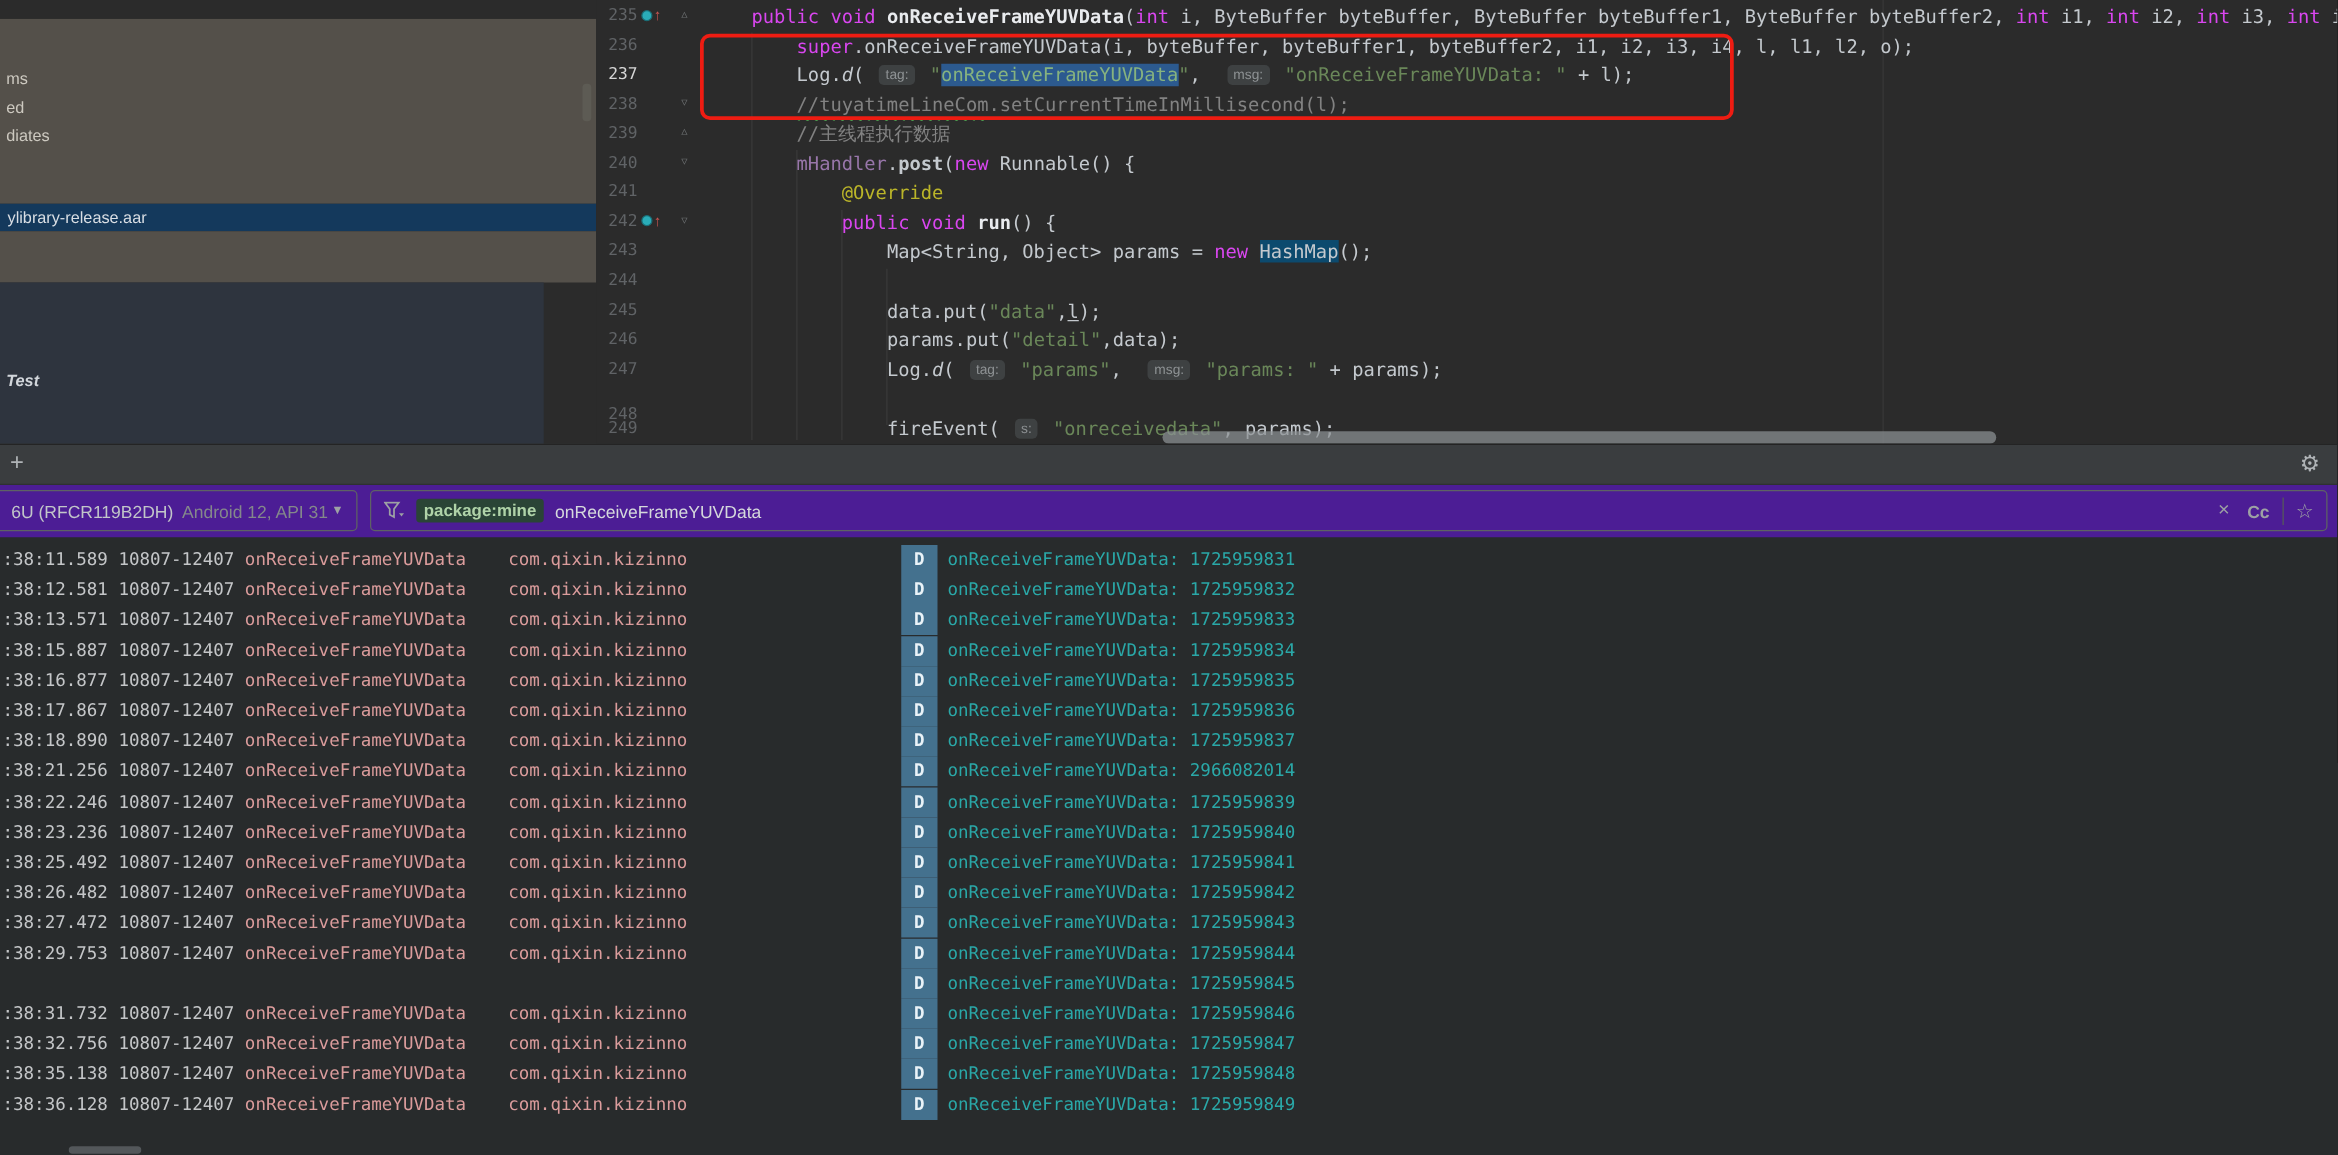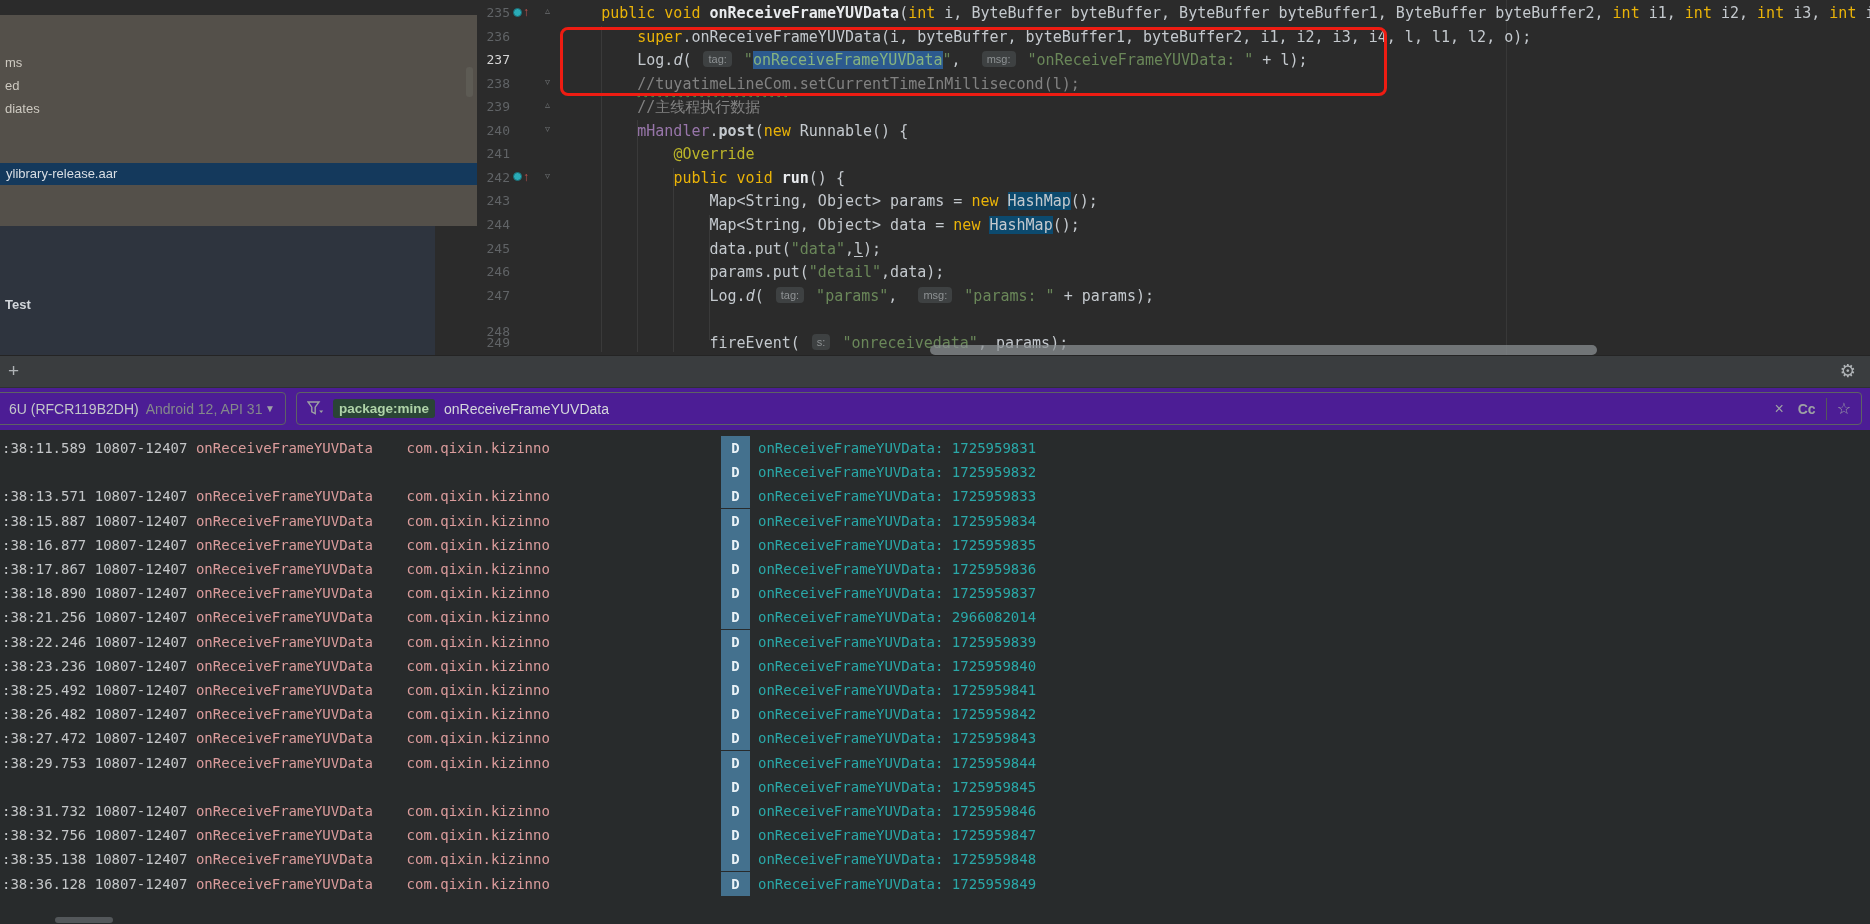--- a/index.html
+++ b/index.html
@@ -5,39 +5,39 @@
   html,body{margin:0;padding:0;background:#1e1e1e;}
   #app{position:relative;width:1870px;height:924px;background:#2B2B2B;overflow:hidden;
        font-family:"Liberation Sans",sans-serif;}
   
   #project-panel{position:absolute;left:0;top:0;width:477px;height:355px;overflow:hidden;margin-top:15px;}
   .pp-top{position:absolute;left:0;top:0;width:477px;height:148px;background:#54504A;}
   .pp-item{position:absolute;left:5px;font-size:13px;color:#CDC9C0;white-space:nowrap;}
   .pp-selected{position:absolute;left:0;top:148px;width:477px;height:22px;background:#14395C;
        color:#D9DEE4;font-size:13px;line-height:22px;padding-left:6px;box-sizing:border-box;}
   .pp-mid{position:absolute;left:0;top:170px;width:477px;height:41px;background:#54504A;}
-  .pp-bottom{position:absolute;left:0;top:211px;width:435px;height:144px;background:#2E343E;}
+  .pp-bottom{position:absolute;left:0;top:211px;width:435px;height:144px;background:#2E343E;font-style:italic;}
   .pp-section{position:absolute;left:5px;top:71px;font-size:13px;font-weight:bold;color:#D2D6DB;}
   .pp-frag{position:absolute;left:55px;top:131px;height:9px;width:70px;overflow:hidden;
        color:#81858A;font-size:13px;font-family:"DejaVu Sans Mono",monospace;}
   .pp-scroll{position:absolute;left:466px;top:52px;width:7px;height:30px;background:#5D5B54;border-radius:3px;}
   
   #editor{position:absolute;left:477px;top:0;width:1393px;height:355px;background:#2B2B2B;
        overflow:hidden;border-top:none;}
   .code-line{position:absolute;left:0;height:23px;width:1393px;}
   .code-line .lnum{position:absolute;left:0;top:3px;width:33px;text-align:right;
        font-family:"DejaVu Sans Mono",monospace;font-size:13px;color:#606366;}
   .code-line .lnum.cur{color:#D6D6D6;}
   .gmark{position:absolute;top:3px;font-size:10px;color:#6A6D6F;}
   .gicon{position:absolute;left:36px;top:5px;display:flex;align-items:center;}
   .gicon .dot{width:9px;height:9px;border-radius:50%;background:#2AACB8;border:1px solid #1A6E77;box-sizing:border-box;}
   .gicon .arr{color:#C75450;font-size:12px;font-weight:bold;line-height:10px;margin-left:1px;}
   .code-text{position:absolute;left:88px;top:1px;white-space:pre;
        font-family:"DejaVu Sans Mono",monospace;font-size:15px;line-height:21px;}
-  .tk-kw{color:#eab308;} .tk-pl{color:#C4C9CE;} .tk-decl{color:#E9EBEE;font-weight:bold;}
+  .tk-kw{color:#d946ef;} .tk-pl{color:#C4C9CE;} .tk-decl{color:#E9EBEE;font-weight:bold;}
   .tk-str{color:#6A8759;} .tk-sel{color:#86B27F;background:#2C5A8F;}
   .tk-cmt{color:#828282;} 
   .tk-wavy{color:#828282;text-decoration:underline wavy #4C9A4C 1px;text-underline-offset:4px;}
   .tk-ann{color:#BBB529;} .tk-fld{color:#9876AA;}
   .tk-hl{background:#0c4a6e;color:#C4C9CE;} 
   .tk-ul{color:#C4C9CE;text-decoration:underline;text-underline-offset:2px;}
   .tk-it{color:#C4C9CE;font-style:italic;} .tk-b{color:#C4C9CE;font-weight:bold;}
   .tk-chip{display:inline-block;background:#3E4142;color:#8E9294;font-size:11px;line-height:14px;
        padding:1px 5px;border-radius:4px;margin:0 3px;vertical-align:2px;
        font-family:"Liberation Sans",sans-serif;}
@@ -154,21 +154,20 @@
           </span>
           <span class="gmark" style="left: 68px;">▿</span>
           <span class="code-text">            <span class="tk-kw">public</span><span class="tk-pl"> </span><span class="tk-kw">void</span><span class="tk-pl"> </span><span class="tk-decl">run</span><span class="tk-pl">() {</span></span>
         </div>
         <div class="code-line" style="top: 190.4px;">
           <span class="lnum">243</span>
           <span class="code-text">                <span class="tk-pl">Map&lt;String, Object&gt; params = </span><span class="tk-kw">new</span><span class="tk-pl"> </span><span class="tk-hl">HashMap</span><span class="tk-pl">();</span></span>
         </div>
         <div class="code-line" style="top: 213.95px;">
           <span class="lnum">244</span>
-          <span class="code-text">                <span class="tk-pl">Map&lt;String, Object&gt; data = </span><span class="tk-kw">new</span><span class="tk-pl"> </span><span class="tk-hl">HashMap</span><span class="tk-pl">();</span></span>
         </div>
         <div class="code-line" style="top: 237.5px;">
           <span class="lnum">245</span>
           <span class="code-text">                <span class="tk-pl">data.put(</span><span class="tk-str">"data"</span><span class="tk-pl">,</span><span class="tk-ul">l</span><span class="tk-pl">);</span></span>
         </div>
         <div class="code-line" style="top: 261.05px;">
           <span class="lnum">246</span>
           <span class="code-text">                <span class="tk-pl">params.put(</span><span class="tk-str">"detail"</span><span class="tk-pl">,data);</span></span>
         </div>
         <div class="code-line" style="top: 284.6px;">
@@ -210,21 +209,21 @@
         <span id="case-icon">Cc</span>
         <span class="vdiv"></span>
         <span id="fav-icon">☆</span>
       </span>
     </div>
   </div>
 
   <div id="logpanel">
     <div id="log-rows">
         <div class="log-row" style="top: 6px;"><span class="lg-left"><span class="lg-meta">:38:11.589 10807-12407 </span><span class="lg-tag">onReceiveFrameYUVData</span><span class="lg-meta">    </span><span class="lg-tag">com.qixin.kizinno</span></span><span class="lg-badge">D</span><span class="lg-msg">onReceiveFrameYUVData: 1725959831</span></div>
-        <div class="log-row" style="top: 30.2px;"><span class="lg-badge">D</span><span class="lg-msg">onReceiveFrameYUVData: 1725959832</span></div>
+        <div class="log-row" style="top: 30.2px;"><span class="lg-left"><span class="lg-meta">:38:12.581 10807-12407 </span><span class="lg-tag">onReceiveFrameYUVData</span><span class="lg-meta">    </span><span class="lg-tag">com.qixin.kizinno</span></span><span class="lg-badge">D</span><span class="lg-msg">onReceiveFrameYUVData: 1725959832</span></div>
         <div class="log-row" style="top: 54.4px;"><span class="lg-left"><span class="lg-meta">:38:13.571 10807-12407 </span><span class="lg-tag">onReceiveFrameYUVData</span><span class="lg-meta">    </span><span class="lg-tag">com.qixin.kizinno</span></span><span class="lg-badge">D</span><span class="lg-msg">onReceiveFrameYUVData: 1725959833</span></div>
         <div class="log-row" style="top: 78.6px;"><span class="lg-left"><span class="lg-meta">:38:15.887 10807-12407 </span><span class="lg-tag">onReceiveFrameYUVData</span><span class="lg-meta">    </span><span class="lg-tag">com.qixin.kizinno</span></span><span class="lg-badge">D</span><span class="lg-msg">onReceiveFrameYUVData: 1725959834</span></div>
         <div class="log-row" style="top: 102.8px;"><span class="lg-left"><span class="lg-meta">:38:16.877 10807-12407 </span><span class="lg-tag">onReceiveFrameYUVData</span><span class="lg-meta">    </span><span class="lg-tag">com.qixin.kizinno</span></span><span class="lg-badge">D</span><span class="lg-msg">onReceiveFrameYUVData: 1725959835</span></div>
         <div class="log-row" style="top: 127px;"><span class="lg-left"><span class="lg-meta">:38:17.867 10807-12407 </span><span class="lg-tag">onReceiveFrameYUVData</span><span class="lg-meta">    </span><span class="lg-tag">com.qixin.kizinno</span></span><span class="lg-badge">D</span><span class="lg-msg">onReceiveFrameYUVData: 1725959836</span></div>
         <div class="log-row" style="top: 151.2px;"><span class="lg-left"><span class="lg-meta">:38:18.890 10807-12407 </span><span class="lg-tag">onReceiveFrameYUVData</span><span class="lg-meta">    </span><span class="lg-tag">com.qixin.kizinno</span></span><span class="lg-badge">D</span><span class="lg-msg">onReceiveFrameYUVData: 1725959837</span></div>
         <div class="log-row" style="top: 175.4px;"><span class="lg-left"><span class="lg-meta">:38:21.256 10807-12407 </span><span class="lg-tag">onReceiveFrameYUVData</span><span class="lg-meta">    </span><span class="lg-tag">com.qixin.kizinno</span></span><span class="lg-badge">D</span><span class="lg-msg">onReceiveFrameYUVData: 2966082014</span></div>
         <div class="log-row" style="top: 199.6px;"><span class="lg-left"><span class="lg-meta">:38:22.246 10807-12407 </span><span class="lg-tag">onReceiveFrameYUVData</span><span class="lg-meta">    </span><span class="lg-tag">com.qixin.kizinno</span></span><span class="lg-badge">D</span><span class="lg-msg">onReceiveFrameYUVData: 1725959839</span></div>
         <div class="log-row" style="top: 223.8px;"><span class="lg-left"><span class="lg-meta">:38:23.236 10807-12407 </span><span class="lg-tag">onReceiveFrameYUVData</span><span class="lg-meta">    </span><span class="lg-tag">com.qixin.kizinno</span></span><span class="lg-badge">D</span><span class="lg-msg">onReceiveFrameYUVData: 1725959840</span></div>
         <div class="log-row" style="top: 248px;"><span class="lg-left"><span class="lg-meta">:38:25.492 10807-12407 </span><span class="lg-tag">onReceiveFrameYUVData</span><span class="lg-meta">    </span><span class="lg-tag">com.qixin.kizinno</span></span><span class="lg-badge">D</span><span class="lg-msg">onReceiveFrameYUVData: 1725959841</span></div>
         <div class="log-row" style="top: 272.2px;"><span class="lg-left"><span class="lg-meta">:38:26.482 10807-12407 </span><span class="lg-tag">onReceiveFrameYUVData</span><span class="lg-meta">    </span><span class="lg-tag">com.qixin.kizinno</span></span><span class="lg-badge">D</span><span class="lg-msg">onReceiveFrameYUVData: 1725959842</span></div>

